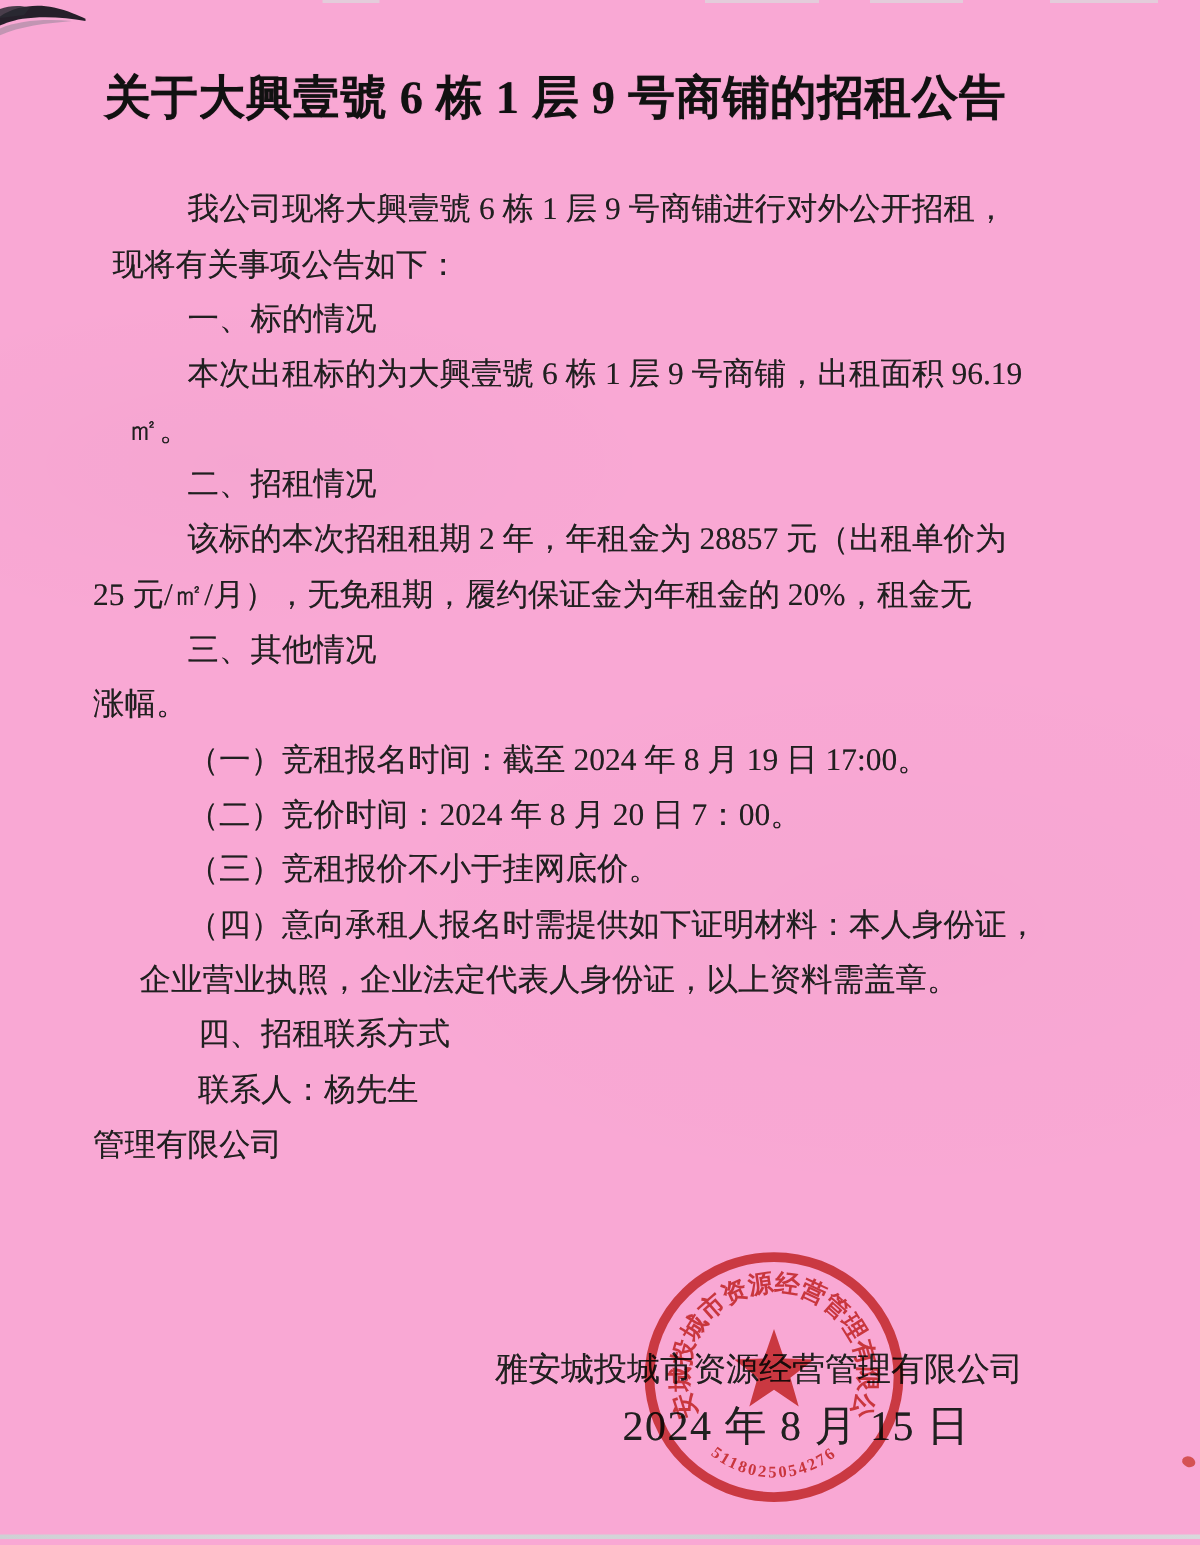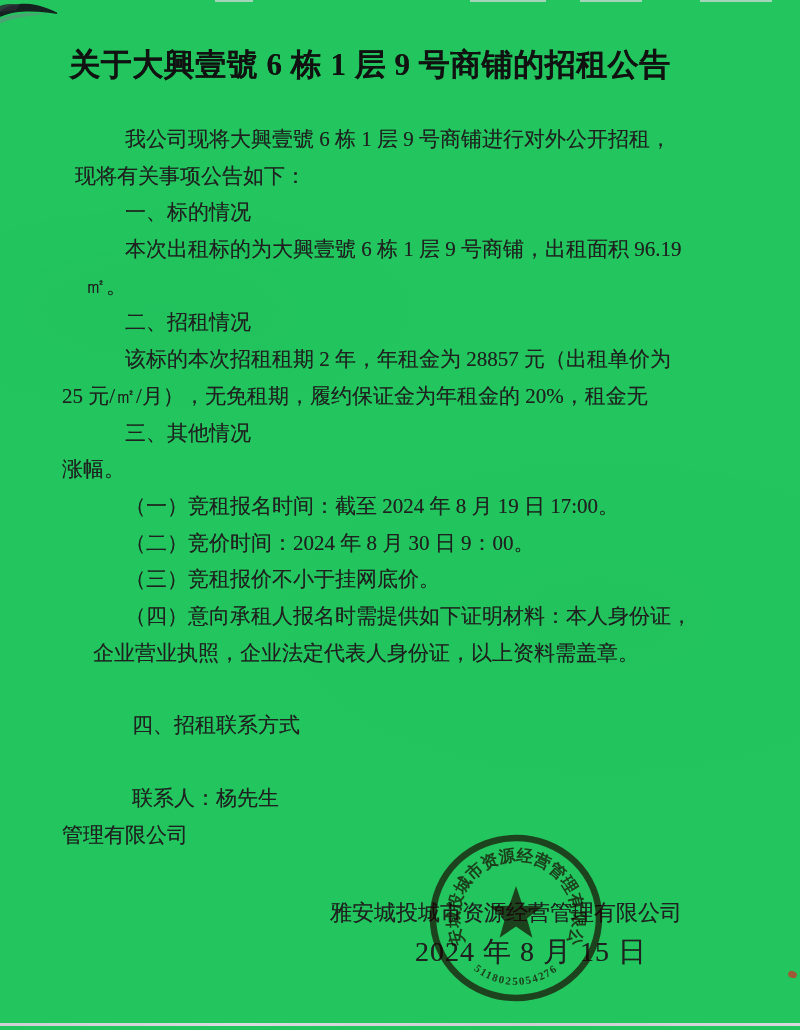--- a/index.html
+++ b/index.html
@@ -1,19 +1,19 @@
 <!DOCTYPE html>
 <html><head>
 <meta charset="utf-8">
 <style>
   html,body{margin:0;padding:0;background:#ffffff;}
   .page{
     position:relative;
     width:800px;height:1030px;
-    background:#22c55e;
+    background:#f9a8d4;
     overflow:hidden;
     font-family:"Liberation Serif","DejaVu Serif",serif;
     color:#1f1f1f;
   }
   
   .page::before{
     content:"";position:absolute;inset:0;
     background:
       radial-gradient(ellipse 300px 120px at 20% 30%, rgba(0,0,0,0.015), transparent),
       radial-gradient(ellipse 400px 200px at 75% 60%, rgba(0,0,0,0.012), transparent);
@@ -27,21 +27,21 @@
     text-shadow:0 0 0.5px rgba(0,0,0,.55);
     white-space:nowrap;
   }
   .body-block{
     position:absolute;top:121px;left:62px;width:710px;
     font-size:21px;color:#202020;
     text-shadow:0 0 0.4px rgba(0,0,0,.38);
   }
   .ln{height:36.7px;line-height:36.7px;white-space:nowrap;}
   .ind  {padding-left:63px;}   
-  .ind2 {padding-left:70px;margin-top:36px;}   
+  .ind2 {padding-left:70px;}   
   .p13  {padding-left:13px;}
   .p23  {padding-left:23px;}
   .p31  {padding-left:31px;}
   .sign-company{
     position:absolute;left:330px;top:895px;
     font-size:22px;line-height:36px;color:#202020;
     text-shadow:0 0 0.4px rgba(0,0,0,.38);
     white-space:nowrap;
   }
   .sign-date{
@@ -101,21 +101,21 @@
     <div class="ln p13">现将有关事项公告如下：</div>
     <div class="ln ind">一、标的情况</div>
     <div class="ln ind">本次出租标的为大興壹號 6 栋 1 层 9 号商铺，出租面积 96.19</div>
     <div class="ln p23">㎡。</div>
     <div class="ln ind">二、招租情况</div>
     <div class="ln ind">该标的本次招租租期 2 年，年租金为 28857 元（出租单价为</div>
     <div class="ln">25 元/㎡/月），无免租期，履约保证金为年租金的 20%，租金无</div>
     <div class="ln ind">三、其他情况</div>
     <div class="ln">涨幅。</div>
     <div class="ln ind">（一）竞租报名时间：截至 2024 年 8 月 19 日 17:00。</div>
-    <div class="ln ind">（二）竞价时间：2024 年 8 月 30 日 9：00。</div>
+    <div class="ln ind">（二）竞价时间：2024 年 8 月 20 日 7：00。</div>
     <div class="ln ind">（三）竞租报价不小于挂网底价。</div>
     <div class="ln ind">（四）意向承租人报名时需提供如下证明材料：本人身份证，</div>
     <div class="ln p31">企业营业执照，企业法定代表人身份证，以上资料需盖章。</div>
     <div class="ln ind2">四、招租联系方式</div>
     <div class="ln ind2">联系人：杨先生</div>
     <div class="ln">管理有限公司</div>
   </div>
 
   <div class="sign-company">雅安城投城市资源经营管理有限公司</div>
   <div class="sign-date">2024 年 8 月 15 日</div>

